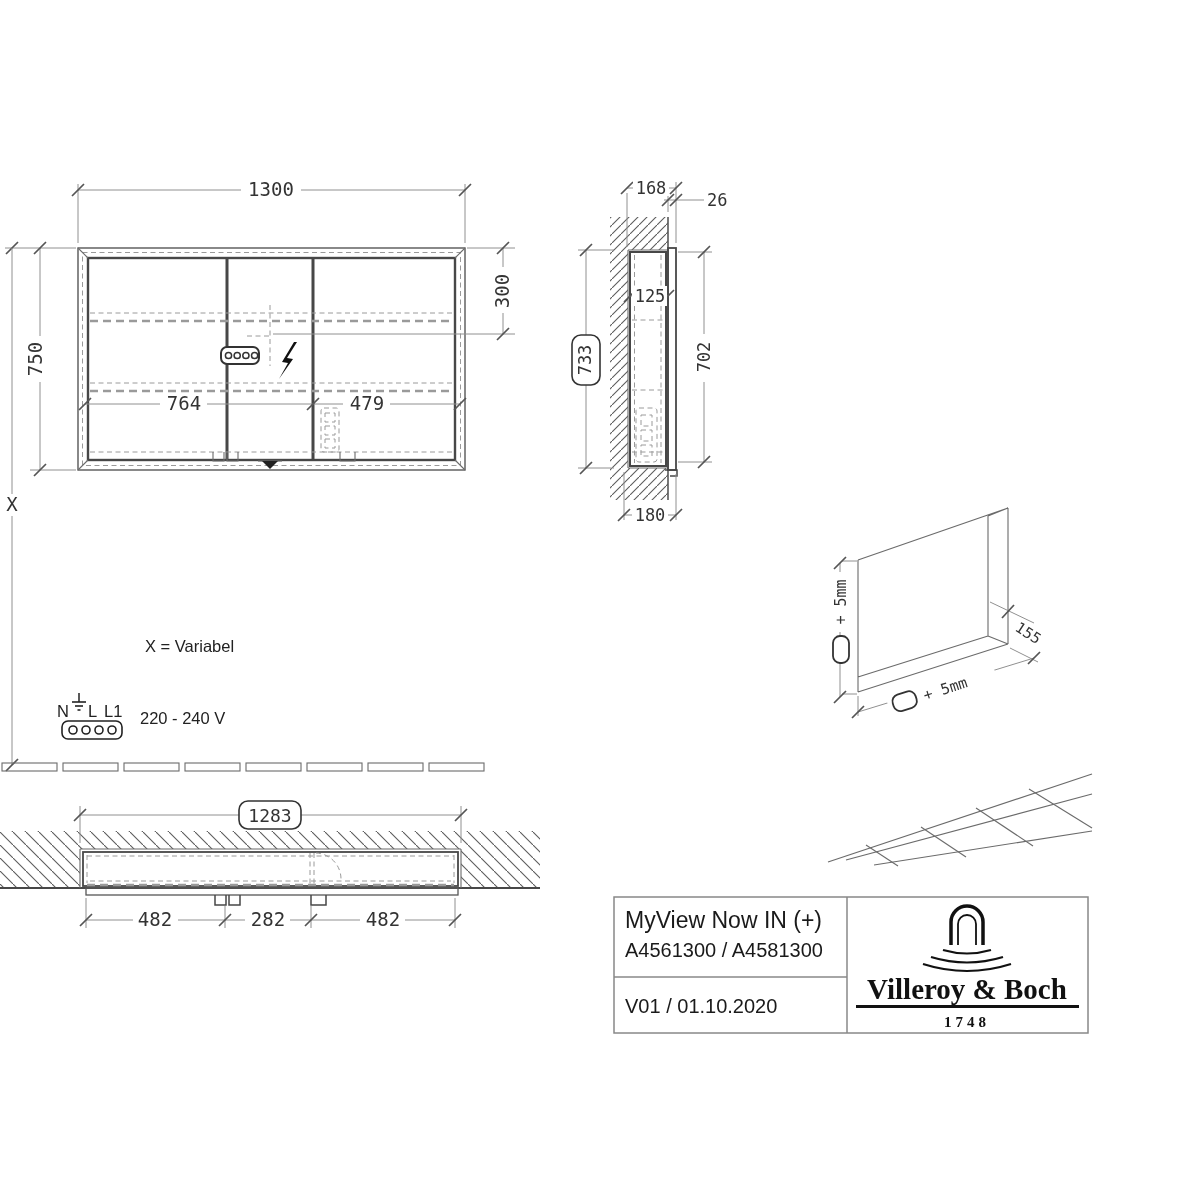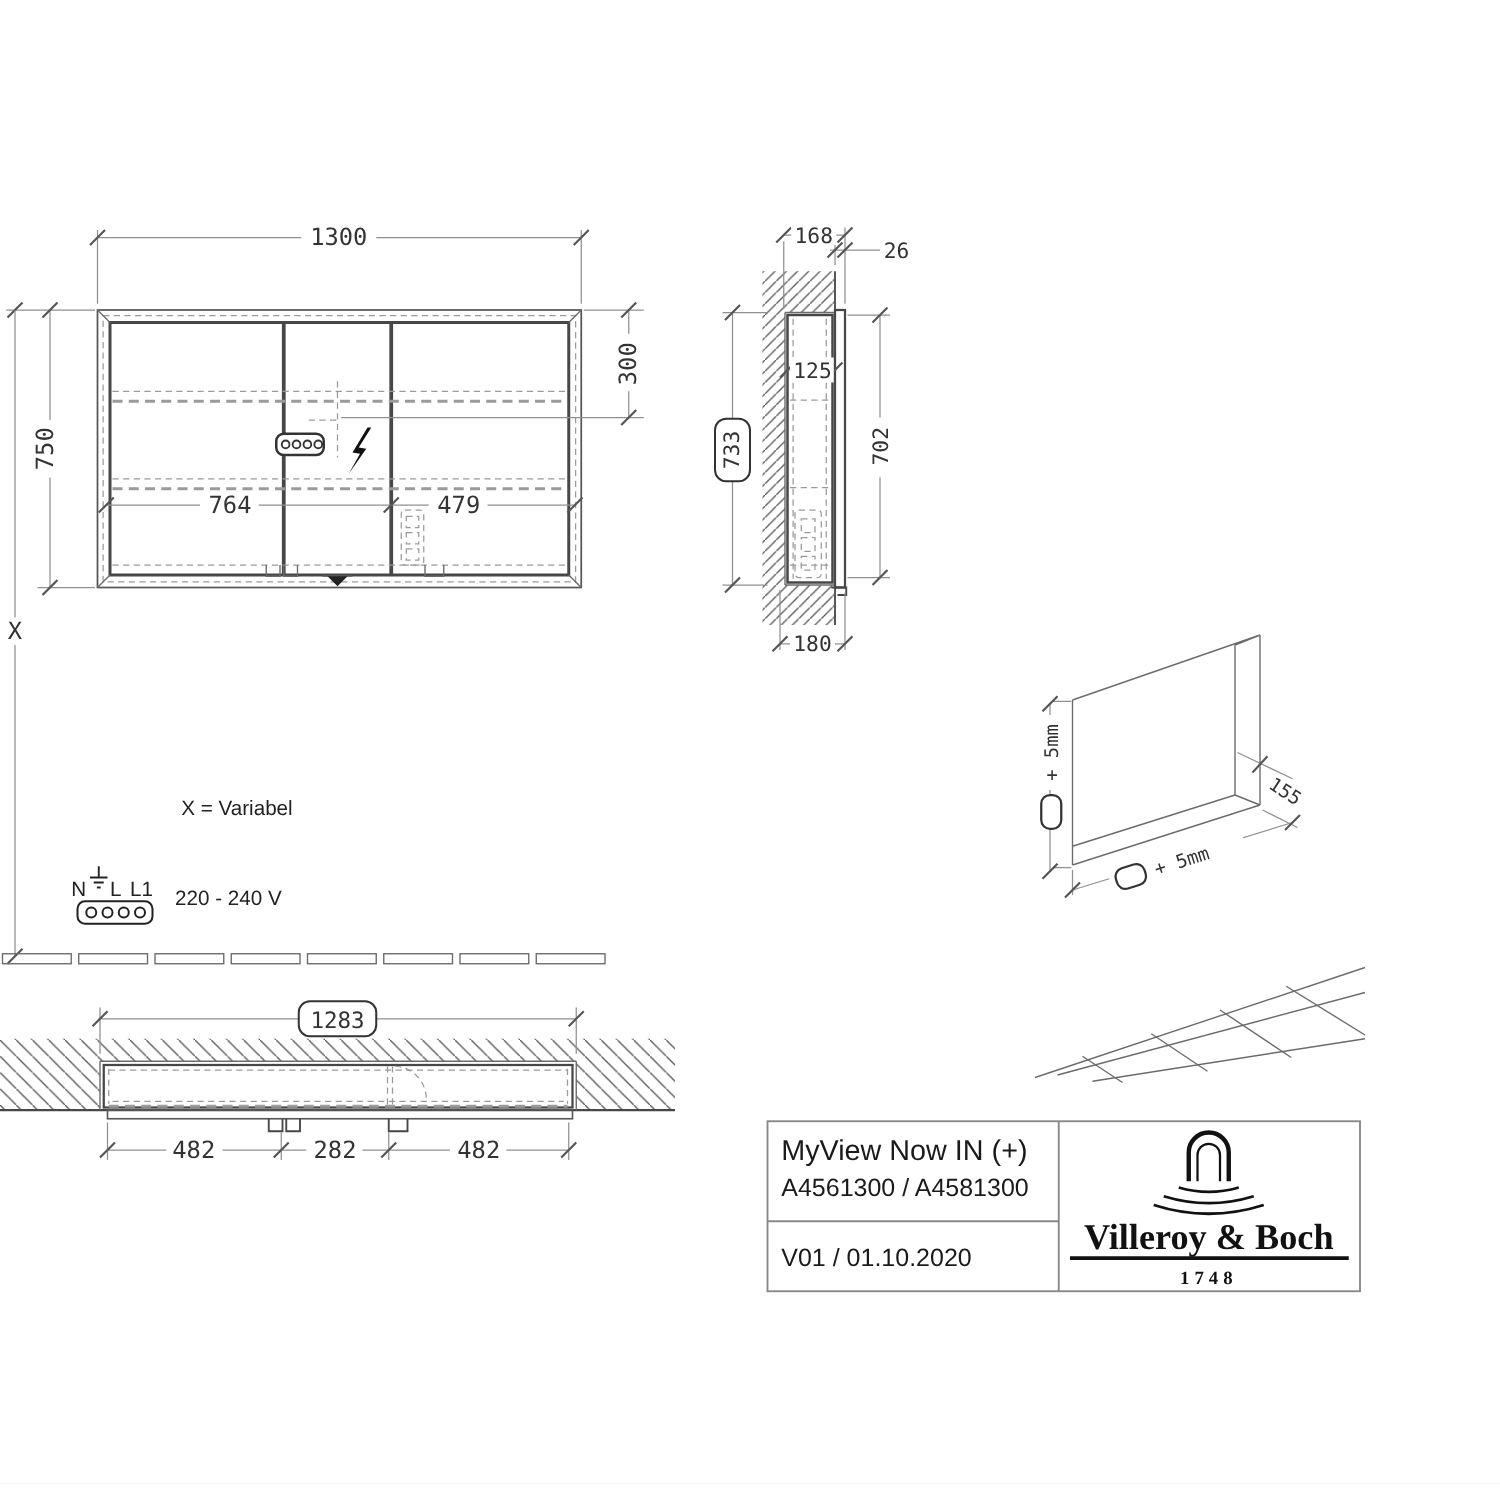--- a/index.html
+++ b/index.html
@@ -1,16 +1,16 @@
 <!DOCTYPE html>
 <html><head>
 <meta charset="utf-8">
 <style>
   html,body{margin:0;padding:0;background:#fff;}
-  .canvas{width:1200px;height:1187px;background:#e5e5e5;position:relative;overflow:hidden;}
+  .canvas{width:1200px;height:1187px;background:#eab308;position:relative;overflow:hidden;}
   svg{display:block;}
   .ol{stroke:#474747;fill:none;}
   .ol2{stroke:#575757;fill:none;}
   .thin{stroke:#6b6b6b;stroke-width:1.1;fill:none;}
   .dim{stroke:#909090;stroke-width:1;fill:none;}
   .tick{stroke:#555;stroke-width:1.7;fill:none;}
   .dash1{stroke:#9a9a9a;stroke-width:1;stroke-dasharray:5 3.5;fill:none;}
   .dash2{stroke:#9a9a9a;stroke-width:2.4;stroke-dasharray:8 5;fill:none;}
   .wbg{fill:#ffffff;}
   .dimtxt{font-family:"DejaVu Sans Mono",monospace;fill:#333;}

